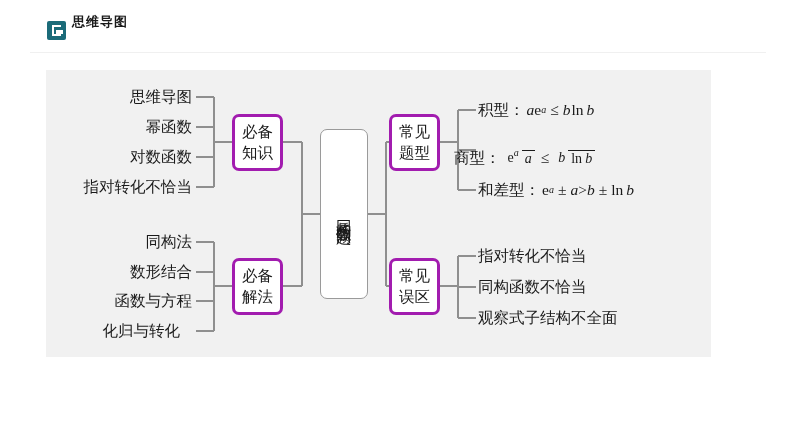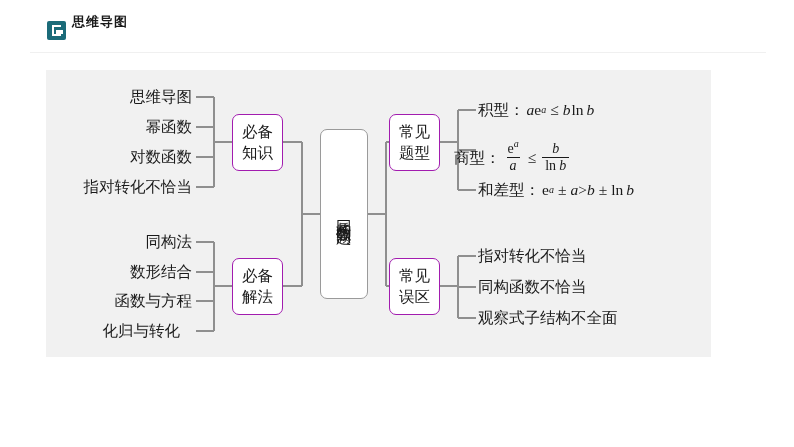--- a/index.html
+++ b/index.html
@@ -68,21 +68,21 @@
     font-size:15.5px;color:#1a1a1a;
     white-space:nowrap;
     line-height:1;
   }
   .leaf.r{text-align:right;}
 
   
   .node{
     position:absolute;
     background:#ffffff;
-    border:1px solid #a21caf;
+    border:3px solid #a21caf;
     border-radius:7px;
     display:flex;
     flex-direction:column;
     align-items:center;
     justify-content:center;
     font-family:"Liberation Serif","DejaVu Serif",serif;
     font-size:15.5px;color:#1a1a1a;
     line-height:1.35;
     box-sizing:border-box;
   }
@@ -115,22 +115,22 @@
     white-space:nowrap;
     line-height:1;
     display:flex;align-items:center;
   }
   .lbl{margin-right:2px;}
   .mi{font-style:italic;}
   .sup{font-size:10px;font-style:italic;vertical-align:super;line-height:0;}
   .rm{font-style:normal;}
   .op{margin:0 4px;}
   .frac{
-    display:inline-flex;flex-direction:column;align-items:center;
-    vertical-align:middle;margin:0 2px;line-height:1;
+    display:inline-flex;align-items:flex-end;
+    vertical-align:middle;margin:8px 2px;line-height:1;
   }
   .frac .num{padding:0 3px 1px 3px;font-size:14px;}
   .frac .den{padding:1px 3px 0 3px;border-top:1px solid #1a1a1a;font-size:14px;}
 </style>
 </head>
 <body>
 
 <div class="header">
   <div class="header-icon">
     <span class="glyph"></span>

